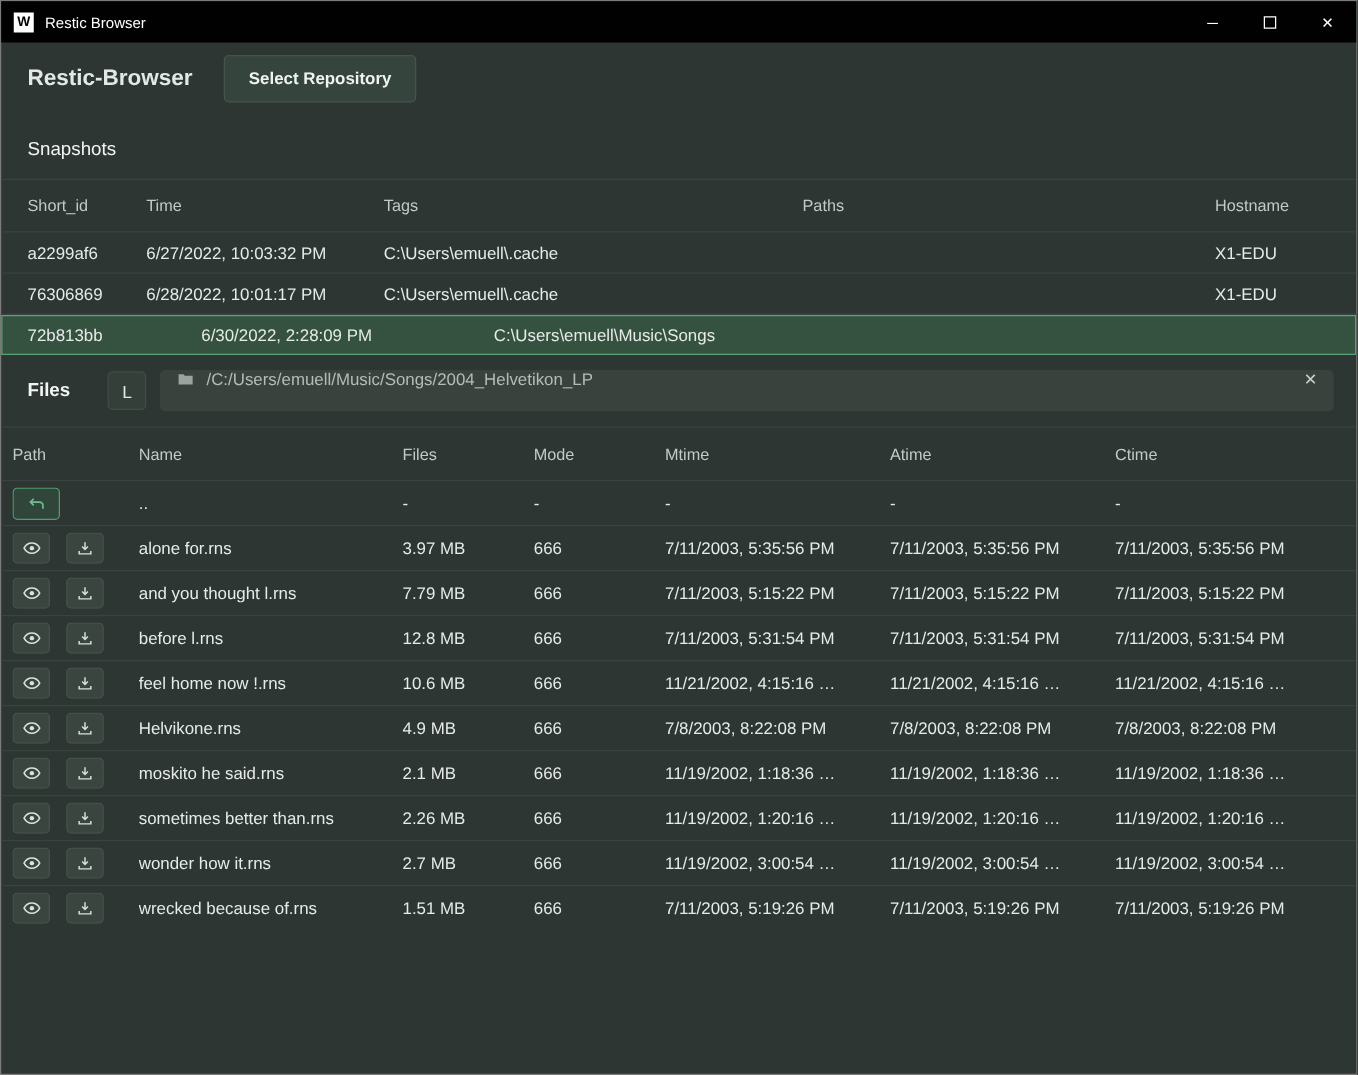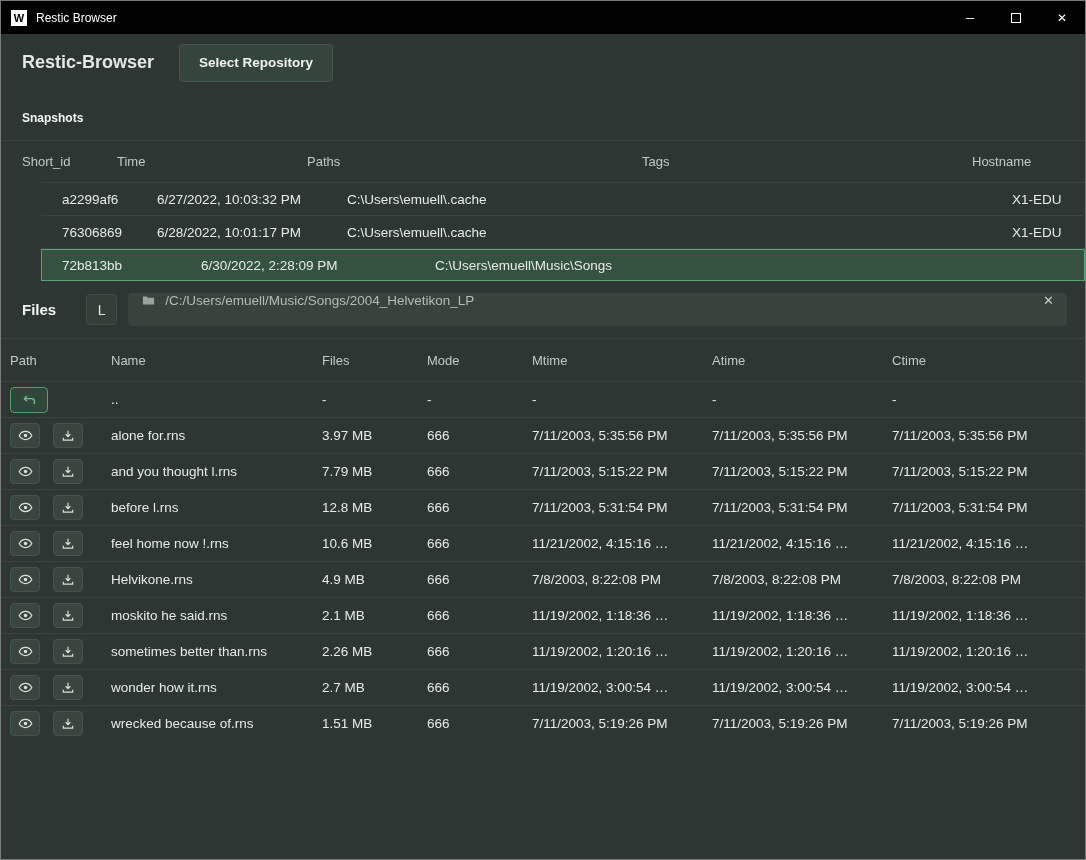--- a/index.html
+++ b/index.html
@@ -25,26 +25,26 @@
   
   .app-header { height:57px; display:flex; align-items:center; padding:0 21px; flex-shrink:0; }
   .app-title { font-size:18px; font-weight:bold; }
   .select-repo-btn { margin-left:25px; height:38px; padding:0 19px; background:#35443c;
     border:1px solid #46544c; border-radius:4px; color:#eef3f0; font-weight:bold; font-size:13.5px;
     font-family:inherit; cursor:pointer; }
   .repo-path { margin-left:28px; flex:1; height:36px; display:flex; align-items:center;
     color:#79837c; font-size:15px; border-bottom:1px solid #39423d; }
 
   
-  .section-title { padding:20px 21px 15px; font-size:12px; font-weight:bold; color:#f2f5f3; }
+  .section-title { padding:20px 21px 15px; font-size:15px; font-weight:normal; color:#f2f5f3; }
 
   
   .snap-grid { display:grid; grid-template-columns:95px 190px 335px 330px 1fr; align-items:center; padding:0 21px; }
   .snap-head { height:42px; color:#c2cac5; font-size:13px; border-top:1px solid #3a433e; }
-  .snap-row { height:33px; font-size:13.5px; color:#e6ebe8; border-top:1px solid #3a433e; cursor:pointer;margin-left:40px; }
+  .snap-row { height:33px; font-size:13.5px; color:#e6ebe8; border-top:1px solid #3a433e; cursor:pointer; }
   .snap-row.selected { background:#34523f; box-shadow:inset 0 0 0 1px #57a476;gap:44px; }
   .cell { overflow:hidden; white-space:nowrap; }
 
   
   .files-bar { display:flex; align-items:center; padding:12px 18px 12px 21px; }
   .files-title { font-size:15px; font-weight:bold; color:#f2f5f3; }
   .list-btn { margin-left:30px; width:31px; height:31px; border-radius:4px; background:#343f39;
     border:1px solid #424d46; color:#e2e7e4; font-size:14px; font-family:inherit; cursor:pointer; }
   .path-input { flex:1; margin-left:11px; height:33px; background:#3a423e; border-radius:4px;
     display:flex; align-items:flex-start; padding:0 13px; color:#b3bcb6; font-size:13.5px; cursor:text; }
@@ -86,22 +86,22 @@
   <div class="app-header">
     <div class="app-title">Restic-Browser</div>
     <button class="select-repo-btn">Select Repository</button>
   </div>
 
   <div class="section-title">Snapshots</div>
 
   <div class="snap-grid snap-head">
     <div class="cell">Short_id</div>
     <div class="cell">Time</div>
+    <div class="cell">Tags</div>
     <div class="cell">Paths</div>
-    <div class="cell">Tags</div>
     <div class="cell">Hostname</div>
   </div>
 
   <div class="snap-grid snap-row">
     <div class="cell">a2299af6</div>
     <div class="cell">6/27/2022, 10:03:32 PM</div>
     <div class="cell">C:\Users\emuell\.cache</div>
     <div class="cell"></div>
     <div class="cell">X1-EDU</div>
   </div>

